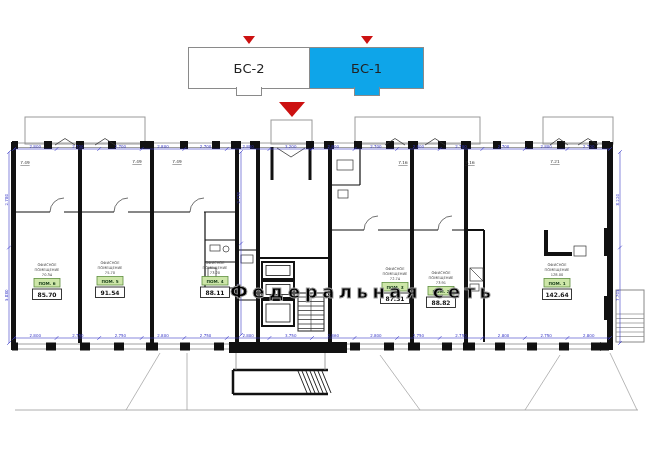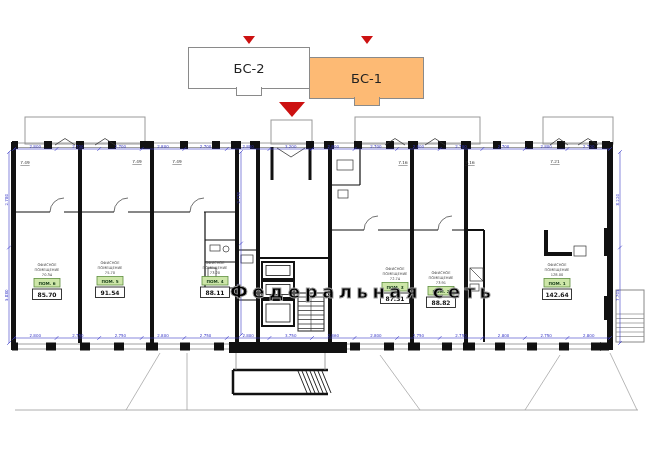--- a/index.html
+++ b/index.html
@@ -29,21 +29,21 @@
 
 <div class="stage">
 
   <div class="arrow-sm" style="left:243px"></div>
   <div class="arrow-sm" style="left:361px"></div>
 
   <div class="tab tab-bs2">
     <span>БС-2</span>
     <div class="notch"></div>
   </div>
-  <div class="tab tab-bs1" style="background: #fdba74; margin-top: 10px;">
+  <div class="tab tab-bs1" style="background: #0ea5e9;">
     <span>БС-1</span>
     <div class="notch"></div>
   </div>
 
   <div class="arrow-big"></div>
 
 
   <svg class="plan" id="plan-svg" width="650" height="465" viewBox="0 0 650 465">
 
     <g fill="#ffffff" stroke="#999" stroke-width="1">

